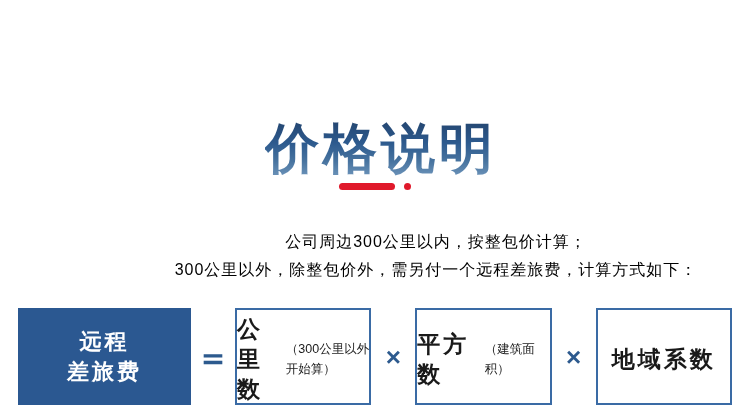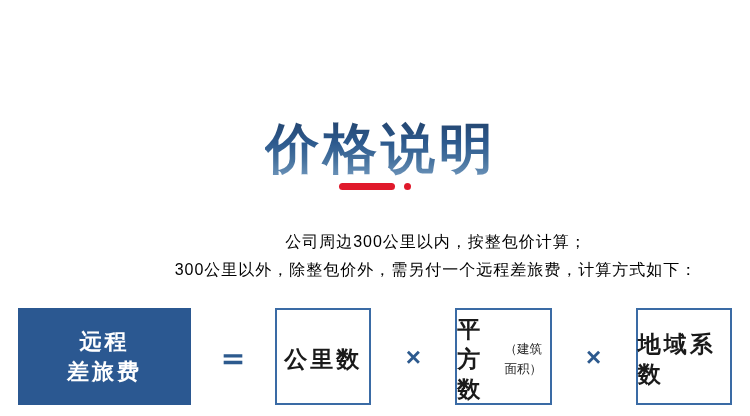--- a/index.html
+++ b/index.html
@@ -79,21 +79,20 @@
 
   
   .formula {
     position: absolute;
     top: 308px;
     left: 18px;
     width: 714px;
     height: 97px;
     display: flex;
     align-items: center;
-    gap: 20px;
   }
 
   .blue-box {
     width: 173px;
     height: 97px;
     background: #2b5891;
     display: flex;
     flex-direction: column;
     align-items: center;
     justify-content: center;
@@ -165,20 +164,21 @@
 
   <div class="blue-box">
     <span>远程</span>
     <span>差旅费</span>
   </div>
 
   <div class="op equals">＝</div>
 
   <div class="term-box">
     <span class="term-main">公里数</span>
+    <span class="term-sub">（300公里以外开始算）</span>
   </div>
 
   <div class="op times">×</div>
 
   <div class="term-box">
     <span class="term-main">平方数</span>
     <span class="term-sub">（建筑面积）</span>
   </div>
 
   <div class="op times">×</div>

